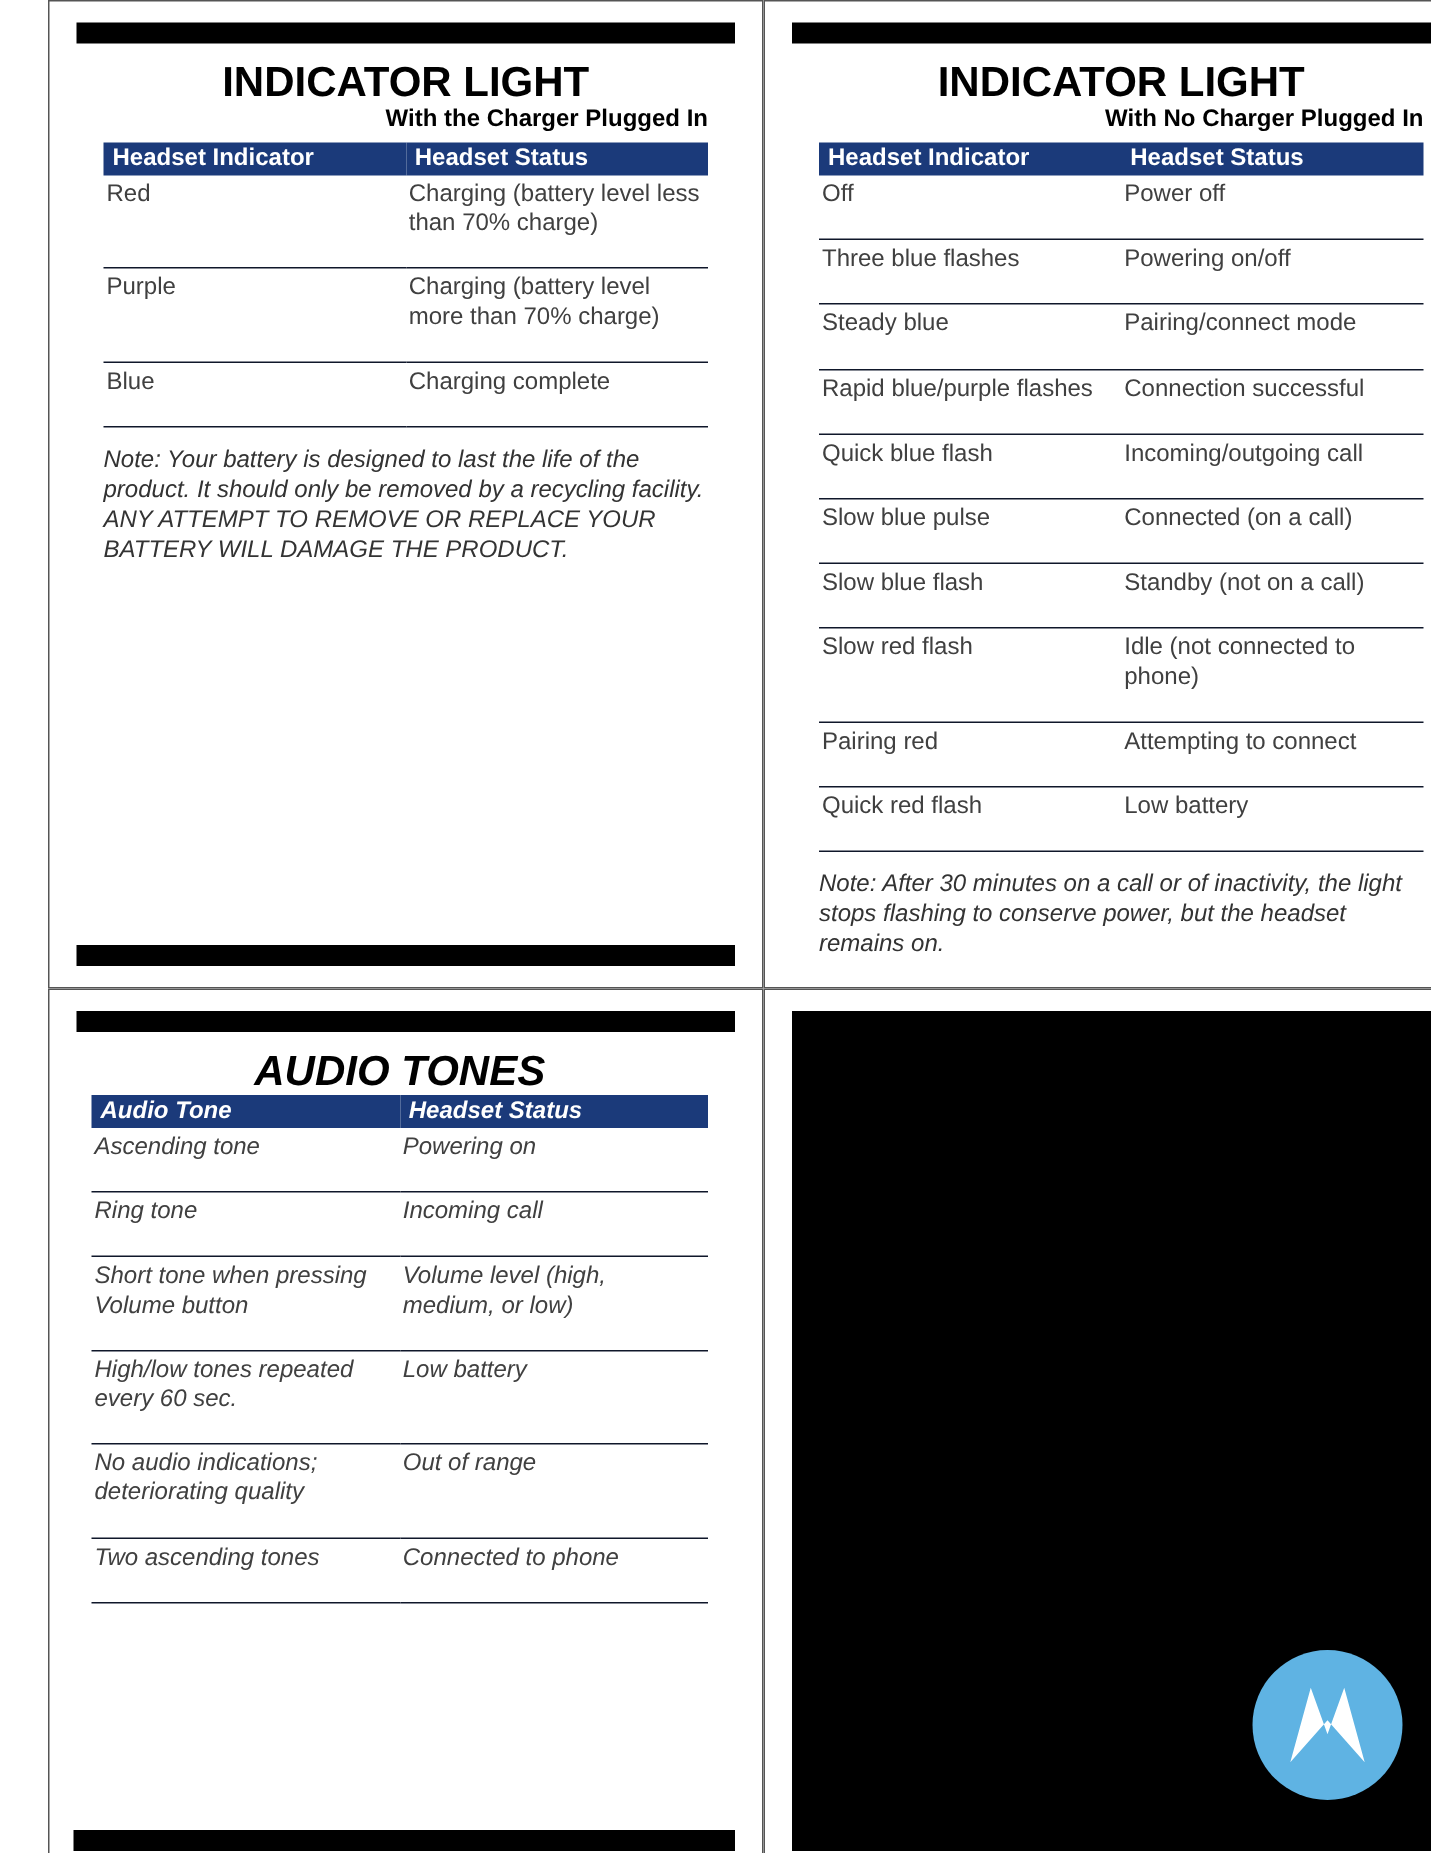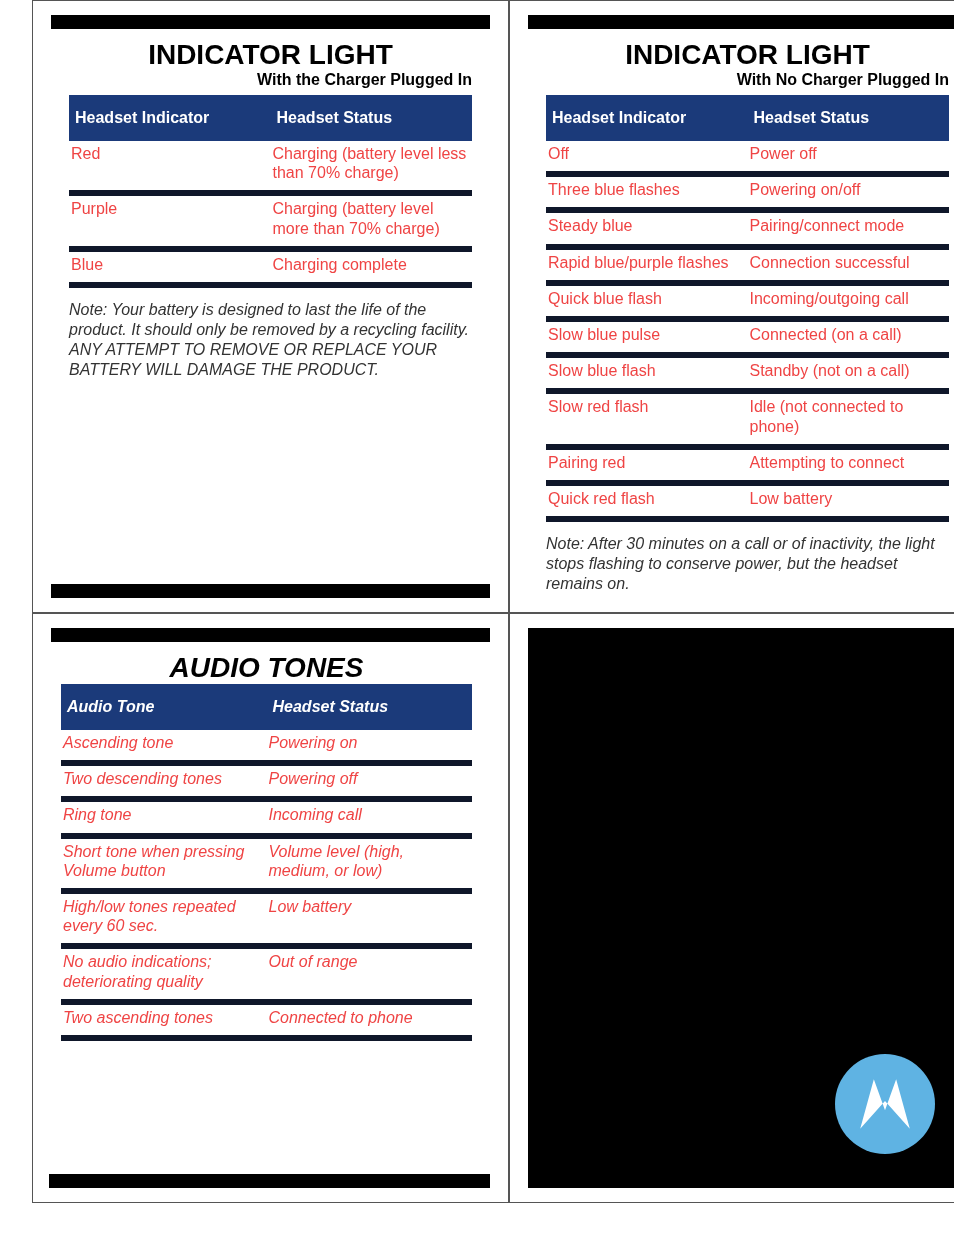--- a/index.html
+++ b/index.html
@@ -58,28 +58,28 @@
   table.data {
     width: 100%;
     border-collapse: collapse;
     font-size: 16px;
   }
   table.data th {
     background: #1b3a7a;
     color: #fff;
     text-align: left;
     font-weight: 700;
-    padding: 14px 6px;
+    padding: 2px 6px;
     font-size: 16px;
   }
   table.data td {
-    padding: 3px 4px 8px 2px;
+    padding: 3px 4px 20px 2px;
     vertical-align: top;
-    border-bottom: 6px solid #0f172a;
-    color: #ef4444;
+    border-bottom: 1px solid #0f172a;
+    color: #404040;
     line-height: 1.2;
   }
   table.data .col1 { width: 50%; }
   .note {
     font-style: italic;
     font-size: 16px;
     color: #333;
     margin-top: 12px;
     line-height: 1.25;
   }
@@ -215,24 +215,20 @@
       <thead>
         <tr>
           <th class="col1">Audio Tone</th>
           <th>Headset Status</th>
         </tr>
       </thead>
       <tbody>
         <tr>
             <td>Ascending tone</td>
             <td>Powering on</td>
-          </tr>
-        <tr>
-            <td>Two descending tones</td>
-            <td>Powering off</td>
           </tr>
         <tr>
             <td>Ring tone</td>
             <td>Incoming call</td>
           </tr>
         <tr>
             <td>Short tone when pressing Volume button</td>
             <td>Volume level (high, medium, or low)</td>
           </tr>
         <tr>

